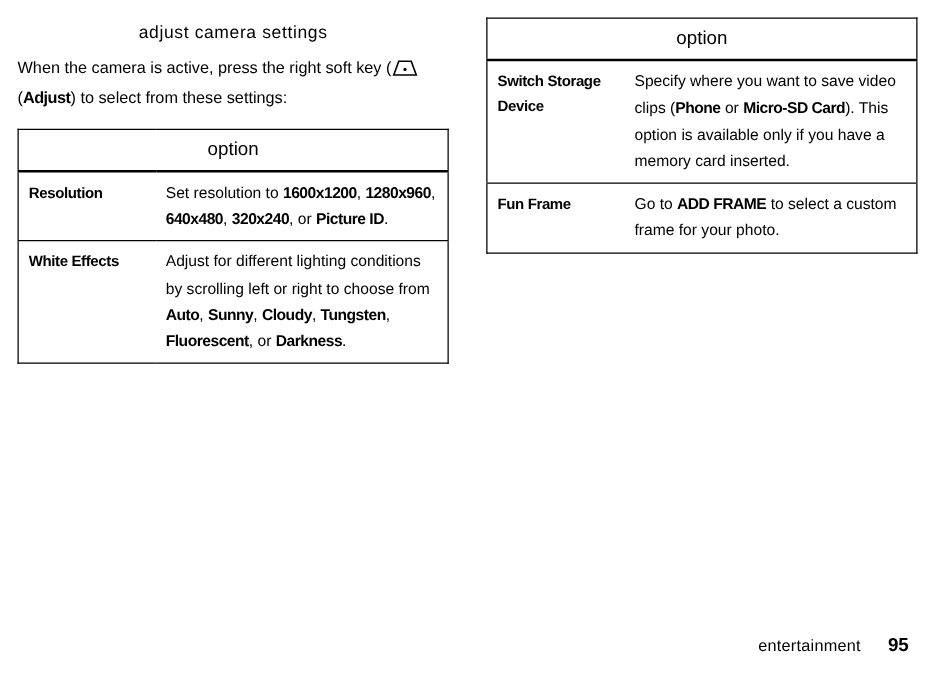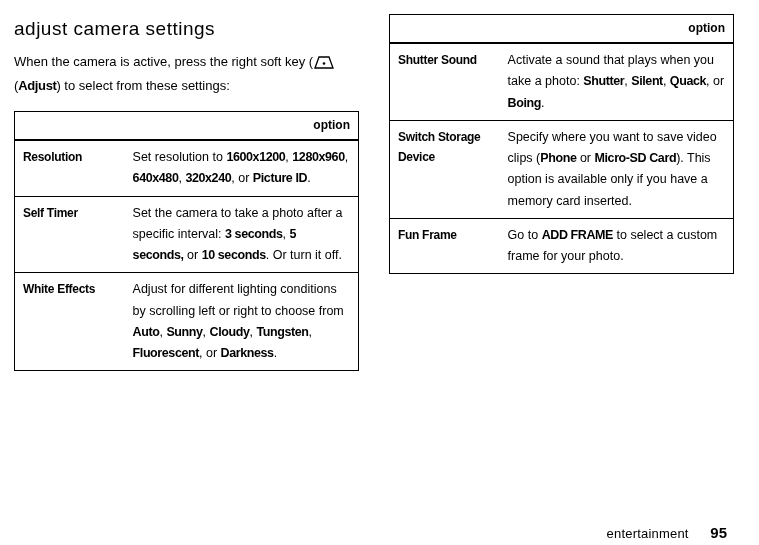--- a/index.html
+++ b/index.html
@@ -15,70 +15,71 @@
       position: relative;
     }
     .columns {
       display: flex;
       gap: 30px;
     }
     .col {
       width: 345px;
     }
     h2 {
-      font-size: 19px;
+      font-size: 14px;
       font-weight: normal;
       letter-spacing: 0.5px;
       margin: 0 0 8px 0;
+      text-align: center;
     }
     p.intro {
       margin: 0 0 14px 0;
     }
     .softkey-icon {
       display: inline-block;
       vertical-align: -3px;
     }
     .bold-cond {
       font-family: Arial, Helvetica, sans-serif;
       font-weight: bold;
       font-stretch: condensed;
       letter-spacing: -0.4px;
     }
     table {
       border-collapse: collapse;
       width: 100%;
       border: 1.5px solid #000;
     }
     th {
-      text-align: right;
-      font-weight: bold;
+      text-align: center;
+      font-weight: normal;
       padding: 4px 8px;
       border-bottom: 2px solid #000;
-      font-size: 12px;
+      font-size: 15px;
     }
     td {
       padding: 6px 8px;
       border-bottom: 1px solid #000;
       vertical-align: top;
       font-size: 12.5px;
       line-height: 1.7;
     }
     tr:last-child td {
       border-bottom: none;
     }
     td.opt-name {
       font-weight: bold;
       font-stretch: condensed;
       letter-spacing: -0.3px;
       width: 32%;
       font-size: 12px;
     }
     .footer {
       position: absolute;
-      bottom: 0;
+      bottom: 16px;
       right: 32px;
       font-size: 13px;
     }
     .footer .section {
       letter-spacing: 0.2px;
       margin-right: 18px;
     }
     .footer .pagenum {
       font-weight: bold;
       font-size: 15px;
@@ -101,43 +102,35 @@
         <tr>
             <th colspan="2">option</th>
           </tr>
       </thead>
       <tbody>
           <tr>
             <td class="opt-name">Resolution</td>
             <td><span>Set resolution to </span><span class="bold-cond">1600x1200</span><span>, </span><span class="bold-cond">1280x960</span><span>, </span><span class="bold-cond">640x480</span><span>, </span><span class="bold-cond">320x240</span><span>, or </span><span class="bold-cond">Picture ID</span><span>.</span></td>
           </tr>
           <tr>
-            <td class="opt-name">Self Timer</td>
-            <td><span>Set the camera to take a photo after a specific interval: </span><span class="bold-cond">3 seconds</span><span>, </span><span class="bold-cond">5 seconds,</span><span> or </span><span class="bold-cond">10 seconds</span><span>. Or turn it off.</span></td>
-          </tr>
-          <tr>
             <td class="opt-name">White Effects</td>
             <td><span>Adjust for different lighting conditions by scrolling left or right to choose from </span><span class="bold-cond">Auto</span><span>, </span><span class="bold-cond">Sunny</span><span>, </span><span class="bold-cond">Cloudy</span><span>, </span><span class="bold-cond">Tungsten</span><span>, </span><span class="bold-cond">Fluorescent</span><span>, or </span><span class="bold-cond">Darkness</span><span>.</span></td>
           </tr>
         </tbody>
     </table>
   </div>
 
   <div class="col">
     <table>
       <thead>
         <tr>
             <th colspan="2">option</th>
           </tr>
       </thead>
       <tbody>
-          <tr>
-            <td class="opt-name">Shutter Sound</td>
-            <td><span>Activate a sound that plays when you take a photo: </span><span class="bold-cond">Shutter</span><span>, </span><span class="bold-cond">Silent</span><span>, </span><span class="bold-cond">Quack</span><span>, or </span><span class="bold-cond">Boing</span><span>.</span></td>
-          </tr>
           <tr>
             <td class="opt-name">Switch Storage Device</td>
             <td><span>Specify where you want to save video clips (</span><span class="bold-cond">Phone</span><span> or </span><span class="bold-cond">Micro-SD Card</span><span>). This option is available only if you have a memory card inserted.</span></td>
           </tr>
           <tr>
             <td class="opt-name">Fun Frame</td>
             <td><span>Go to </span><span class="bold-cond">ADD FRAME</span><span> to select a custom frame for your photo.</span></td>
           </tr>
         </tbody>
     </table>

